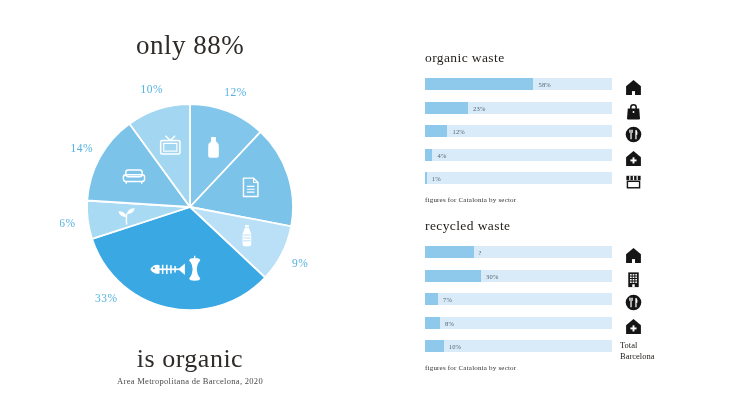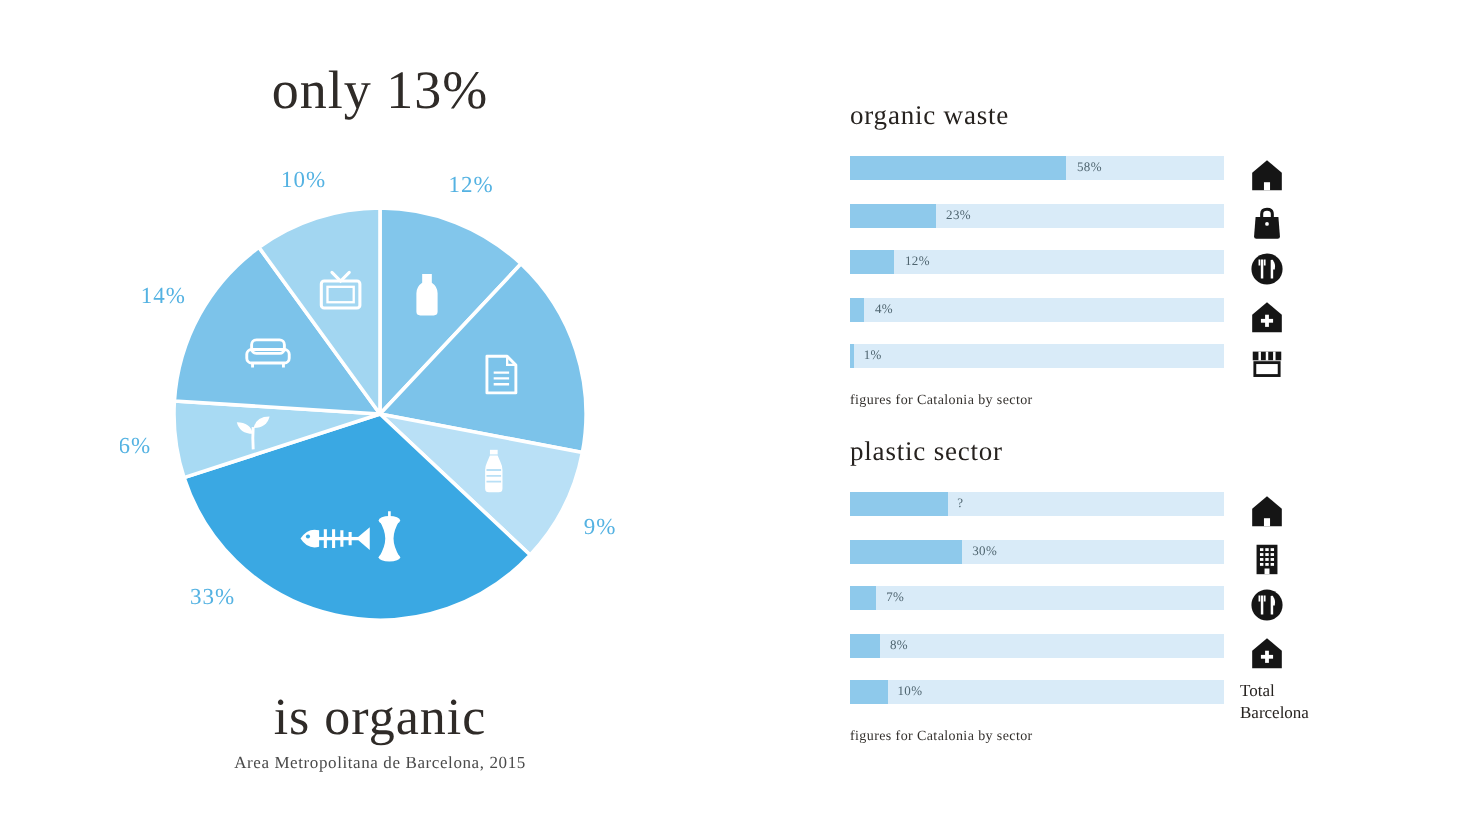--- a/index.html
+++ b/index.html
@@ -112,21 +112,21 @@
         <rect x="6.3" y="12.1" width="1.8" height="1.5"></rect>
           <rect x="9.1" y="12.1" width="1.8" height="1.5"></rect>
           <rect x="11.9" y="12.1" width="1.8" height="1.5"></rect>
         <rect x="8.7" y="15" width="2.6" height="3"></rect>
       </g>
     </symbol>
   </defs>
 </svg>
 
 <div id="stage">
-  <div id="main-title" class="center-text">only 13%</div>
+  <div id="main-title" class="center-text">only 88%</div>
   <svg id="pie-svg" width="260" height="260" viewBox="0 0 260 260">
       <path d="M130 130 L130.0 27.0 A103 103 0 0 1 200.5 54.9 Z" fill="#82c6eb" stroke="#fff" stroke-width="1.8" stroke-linejoin="round"></path>
       <use href="#glass-bottle-icon" xlink:href="#glass-bottle-icon" x="140.0" y="57.1" width="27" height="27"></use>
       <text x="175.5" y="19.1" text-anchor="middle" class="pie-label" fill="#54b2e2">12%</text>
       <path d="M130 130 L200.5 54.9 A103 103 0 0 1 231.2 149.3 Z" fill="#7cc3ea" stroke="#fff" stroke-width="1.8" stroke-linejoin="round"></path>
       <use href="#paper-icon" xlink:href="#paper-icon" x="177.2" y="96.8" width="27" height="27"></use>
       <path d="M130 130 L231.2 149.3 A103 103 0 0 1 205.1 200.5 Z" fill="#b9e0f6" stroke="#fff" stroke-width="1.8" stroke-linejoin="round"></path>
       <use href="#plastic-bottle-icon" xlink:href="#plastic-bottle-icon" x="173.4" y="145.5" width="27" height="27"></use>
       <text x="240.1" y="190.1" text-anchor="middle" class="pie-label" fill="#54b2e2">9%</text>
       <path d="M130 130 L205.1 200.5 A103 103 0 0 1 32.0 161.8 Z" fill="#3aa8e3" stroke="#fff" stroke-width="1.8" stroke-linejoin="round"></path>
@@ -136,21 +136,21 @@
       <use href="#plant-icon" xlink:href="#plant-icon" x="53.1" y="124.5" width="27" height="27"></use>
       <text x="7.4" y="149.5" text-anchor="middle" class="pie-label" fill="#54b2e2">6%</text>
       <path d="M130 130 L27.2 123.5 A103 103 0 0 1 69.5 46.7 Z" fill="#7cc3ea" stroke="#fff" stroke-width="1.8" stroke-linejoin="round"></path>
       <use href="#sofa-icon" xlink:href="#sofa-icon" x="60.5" y="85.7" width="27" height="27"></use>
       <text x="21.7" y="74.5" text-anchor="middle" class="pie-label" fill="#54b2e2">14%</text>
       <path d="M130 130 L69.5 46.7 A103 103 0 0 1 130.0 27.0 Z" fill="#a2d6f1" stroke="#fff" stroke-width="1.8" stroke-linejoin="round"></path>
       <use href="#tv-icon" xlink:href="#tv-icon" x="96.8" y="55.8" width="27" height="27"></use>
       <text x="91.8" y="16.4" text-anchor="middle" class="pie-label" fill="#54b2e2">10%</text>
     </svg>
   <div id="sub-title" class="center-text">is organic</div>
-  <div id="left-caption" class="center-text">Area Metropolitana de Barcelona, 2015</div>
+  <div id="left-caption" class="center-text">Area Metropolitana de Barcelona, 2020</div>
 
   <div id="organic-section" class="section">
     <h2>organic waste</h2>
     <div id="organic-rows">
         <div class="bar-row">
           <div class="bar-track" style="background: rgb(217, 235, 248);">
             <div class="bar-fill" style="width: 58%; background: rgb(142, 201, 235);"></div>
             <span class="bar-value" style="left: calc(58% + 5px); color: rgb(79, 101, 112);">58%</span>
           </div>
           <svg class="sector-icon" viewBox="0 0 20 20">
@@ -191,21 +191,21 @@
           </div>
           <svg class="sector-icon" viewBox="0 0 20 20">
             <use href="#market-stall-icon" xlink:href="#market-stall-icon"></use>
           </svg>
         </div>
       </div>
     <div class="caption">figures for Catalonia by sector</div>
   </div>
 
   <div id="plastic-section" class="section">
-    <h2>plastic sector</h2>
+    <h2>recycled waste</h2>
     <div id="plastic-rows">
         <div class="bar-row">
           <div class="bar-track" style="background: rgb(217, 235, 248);">
             <div class="bar-fill" style="width: 26%; background: rgb(142, 201, 235);"></div>
             <span class="bar-value" style="left: calc(26% + 5px); color: rgb(79, 101, 112);">?</span>
           </div>
           <svg class="sector-icon" viewBox="0 0 20 20">
             <use href="#house-icon" xlink:href="#house-icon"></use>
           </svg>
         </div>

